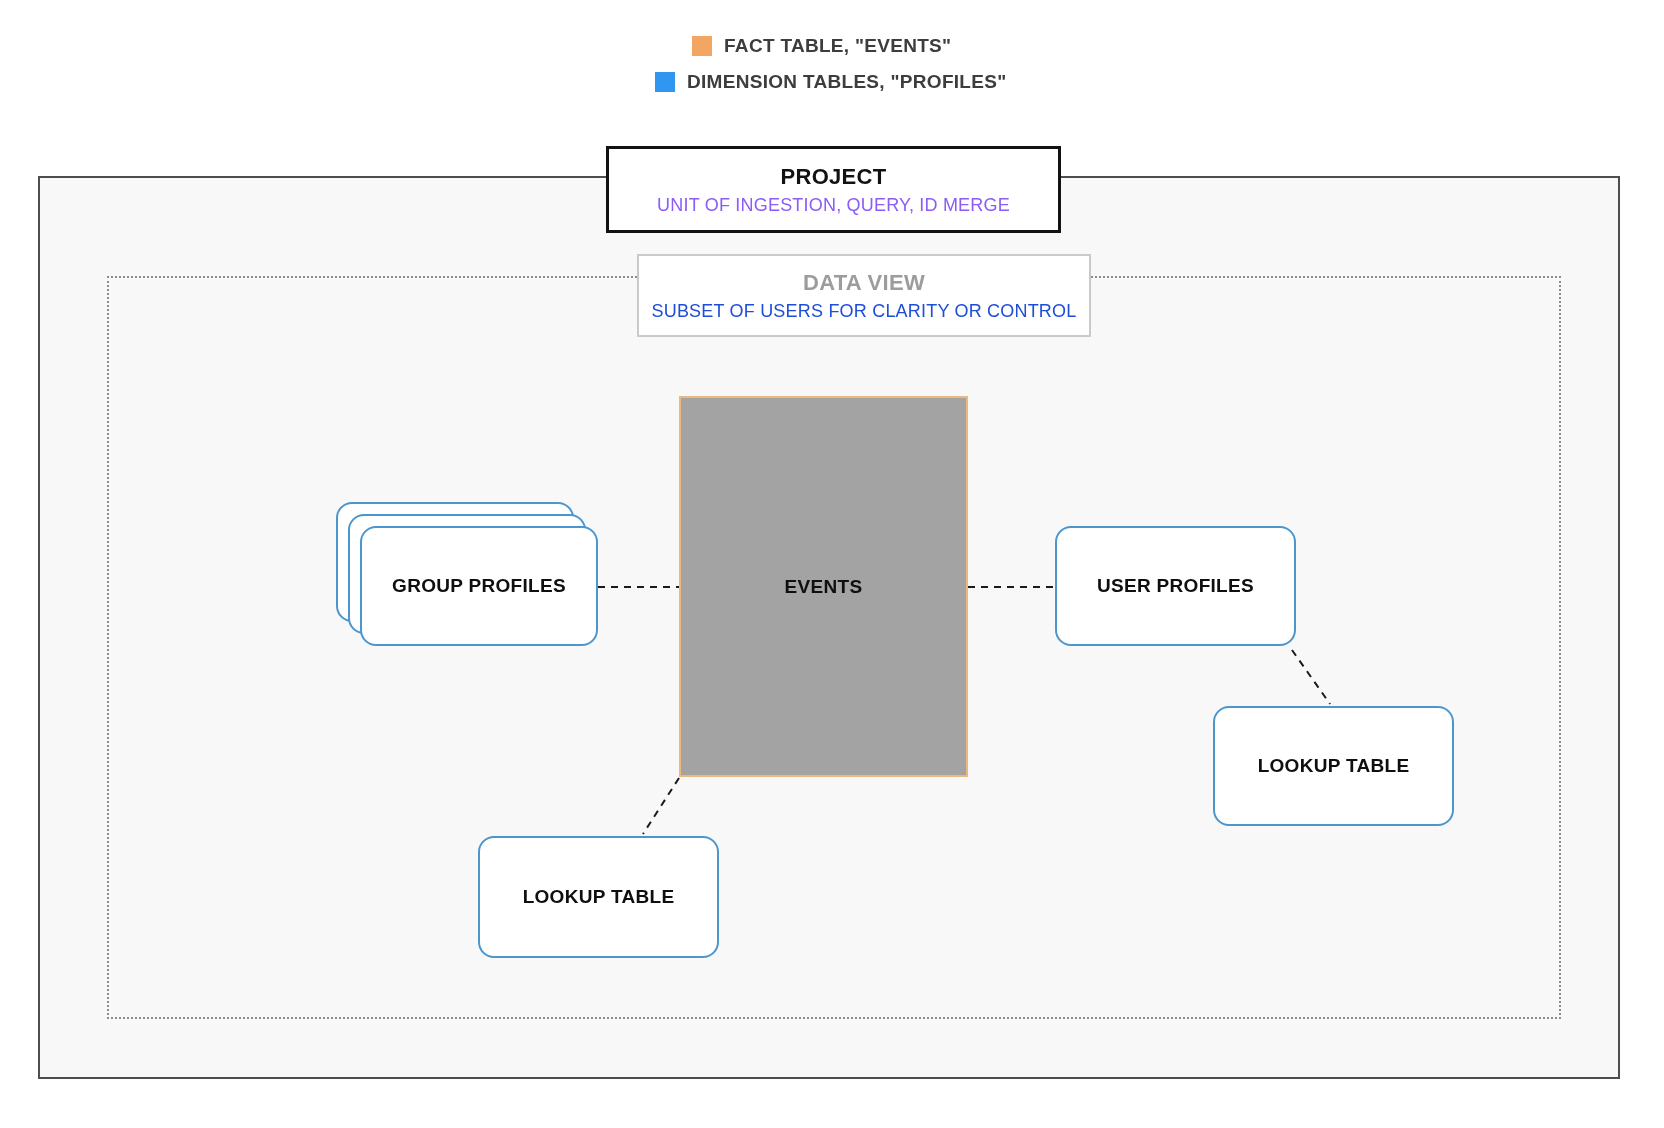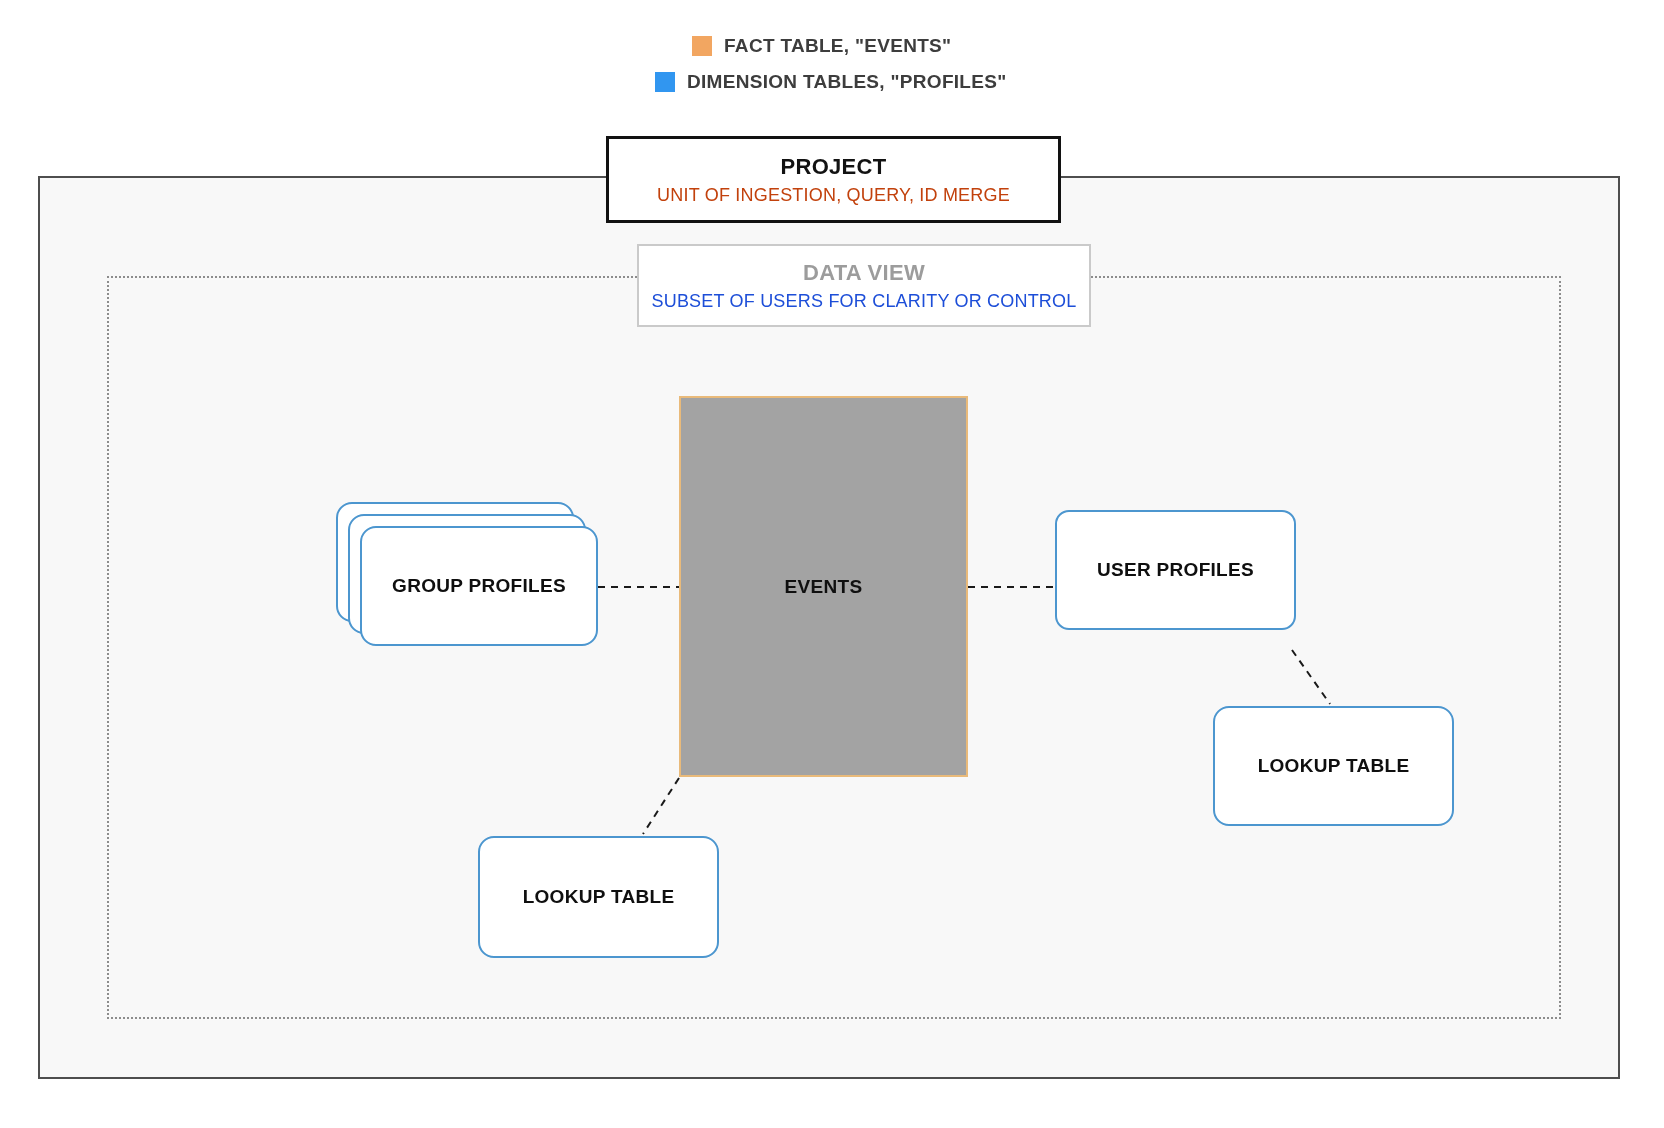--- a/index.html
+++ b/index.html
@@ -28,28 +28,29 @@
   }
 
   
   .hdr {
     position: absolute;
     display: flex; flex-direction: column;
     align-items: center; justify-content: center;
     background: #ffffff;
     text-align: center;
     z-index: 5;
+    margin-top: 10px;
   }
   .hdr-project {
     left: 606px; top: 136px;
     width: 449px; height: 81px;
     border: 3px solid #121212;
   }
   .hdr-project .hdr-title { font-size: 22px; font-weight: bold; color: #121212; letter-spacing: .3px; }
-  .hdr-project .hdr-sub { font-size: 18px; color: #c2410c; margin-top: 5px; letter-spacing: .2px; }
+  .hdr-project .hdr-sub { font-size: 18px; color: #8b5cf6; margin-top: 5px; letter-spacing: .2px; }
   .hdr-dataview {
     left: 637px; top: 244px;
     width: 450px; height: 79px;
     border: 2px solid #cacaca;
   }
   .hdr-dataview .hdr-title { font-size: 22px; font-weight: bold; color: #9c9c9c; letter-spacing: .3px; }
   .hdr-dataview .hdr-sub { font-size: 18px; color: #1d4ed8; margin-top: 5px; letter-spacing: .2px; }
 
   
   .node-label { font-size: 19px; font-weight: bold; color: #0f0f0f; letter-spacing: .3px; }
@@ -71,21 +72,21 @@
     border: 2px solid #4c96cf;
     border-radius: 16px;
     display: flex; align-items: center; justify-content: center;
     box-sizing: border-box;
     z-index: 4;
   }
   .card-back { z-index: 3; }
   .gp-back2 { left: 336px; top: 502px; width: 238px; height: 120px; }
   .gp-back1 { left: 348px; top: 514px; width: 238px; height: 120px; }
   .gp-front { left: 360px; top: 526px; width: 238px; height: 120px; }
-  .user-profiles { left: 1055px; top: 510px; width: 241px; height: 120px; border-radius: 14px; }
+  .user-profiles { left: 1055px; top: 526px; width: 241px; height: 120px; }
   .lookup-right  { left: 1213px; top: 706px; width: 241px; height: 120px; }
   .lookup-bottom { left: 478px;  top: 836px; width: 241px; height: 122px; }
 
   
   .legend-row {
     position: absolute;
     display: flex; align-items: center;
     z-index: 6;
   }
   .legend-row-1 { left: 692px; top: 36px; }

